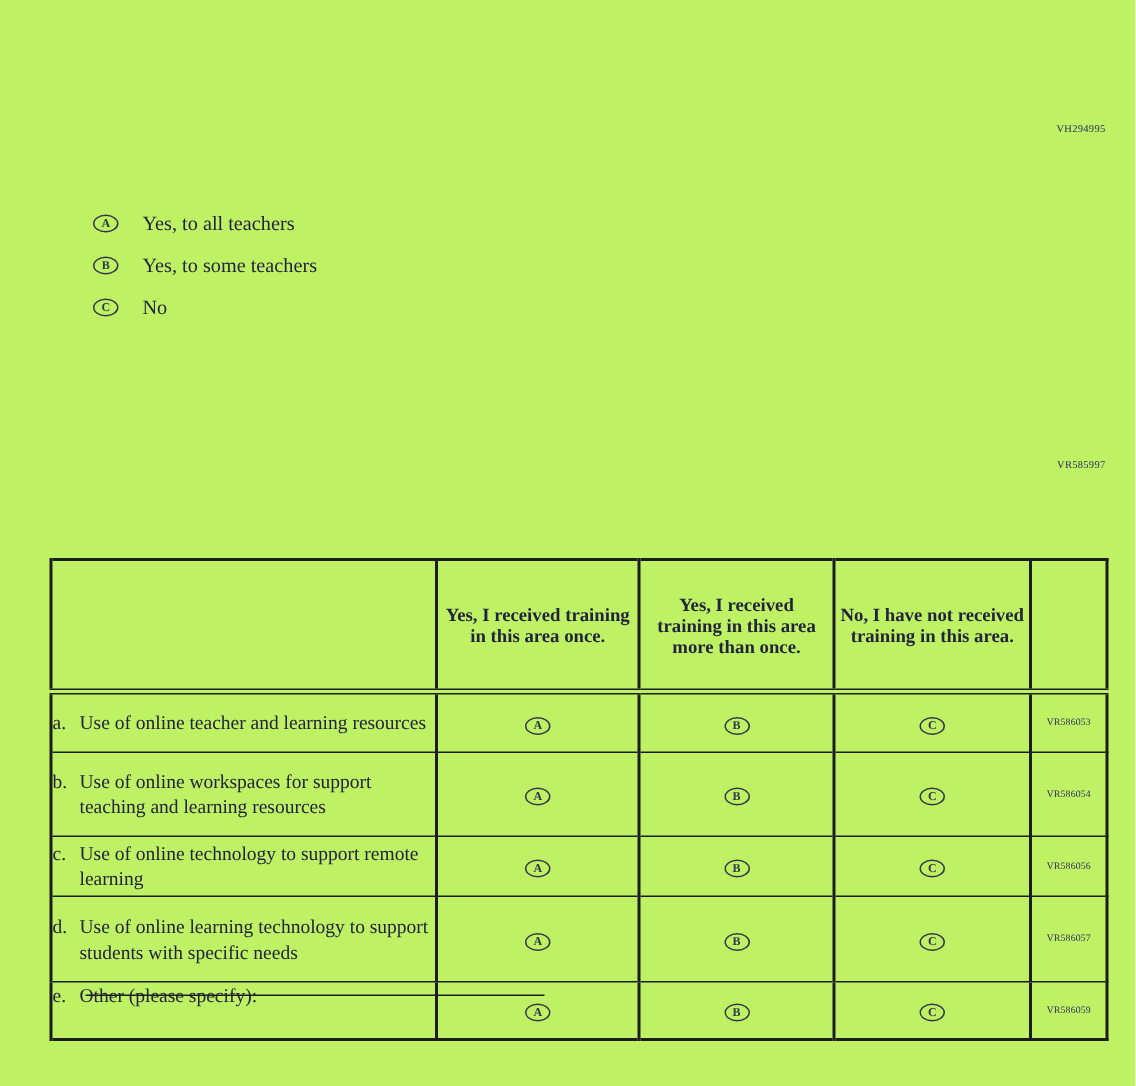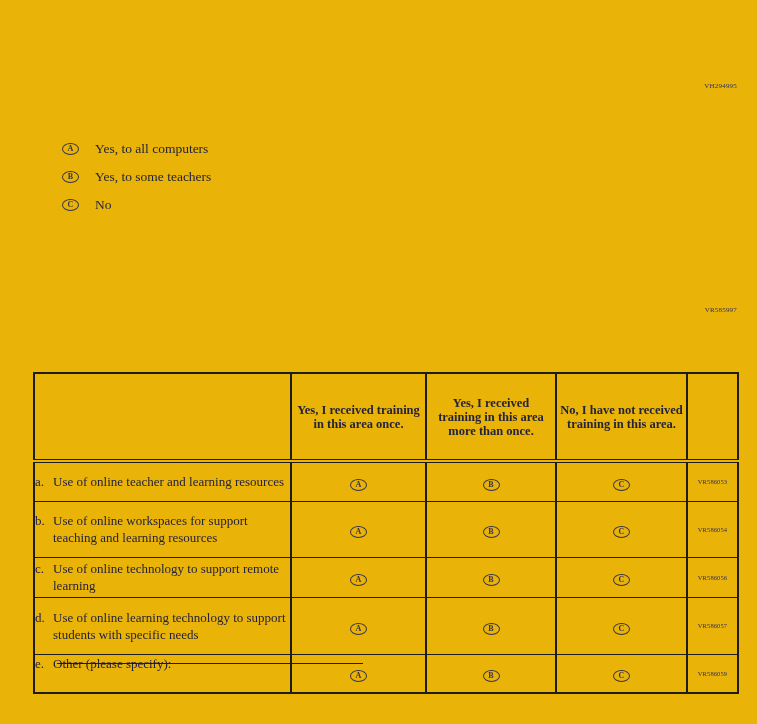--- a/index.html
+++ b/index.html
@@ -1,19 +1,19 @@
 <!DOCTYPE html>
 <html><head>
 <meta charset="utf-8">
 <style>
   html,body{margin:0;padding:0;background:#ffffff;}
   .page{
     position:relative;
     width:757px;height:724px;
-    background:#eab308;
+    background:#bef264;
     font-family:"Liberation Serif","DejaVu Serif",serif;
     color:#23233c;
     overflow:hidden;
   }
   .qcode{
     position:absolute;
     right:20px;
     font-size:7px;
     letter-spacing:0.2px;
     color:#30305e;
@@ -116,21 +116,21 @@
 <body>
 
 <div class="page">
 
   <div class="qcode" style="top:82px;">VH294995</div>
 
 
   <div class="options">
     <div class="opt">
       <span class="circ">A</span>
-      <span class="opt-label">Yes, to all computers</span>
+      <span class="opt-label">Yes, to all teachers</span>
     </div>
     <div class="opt">
       <span class="circ">B</span>
       <span class="opt-label">Yes, to some teachers</span>
     </div>
     <div class="opt">
       <span class="circ">C</span>
       <span class="opt-label">No</span>
     </div>
   </div>

